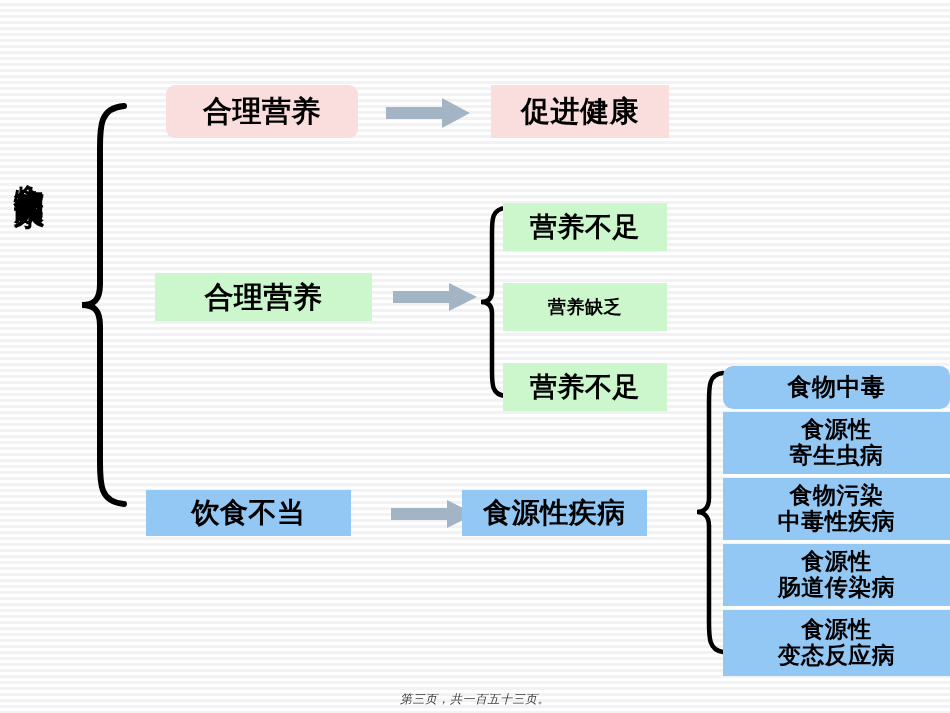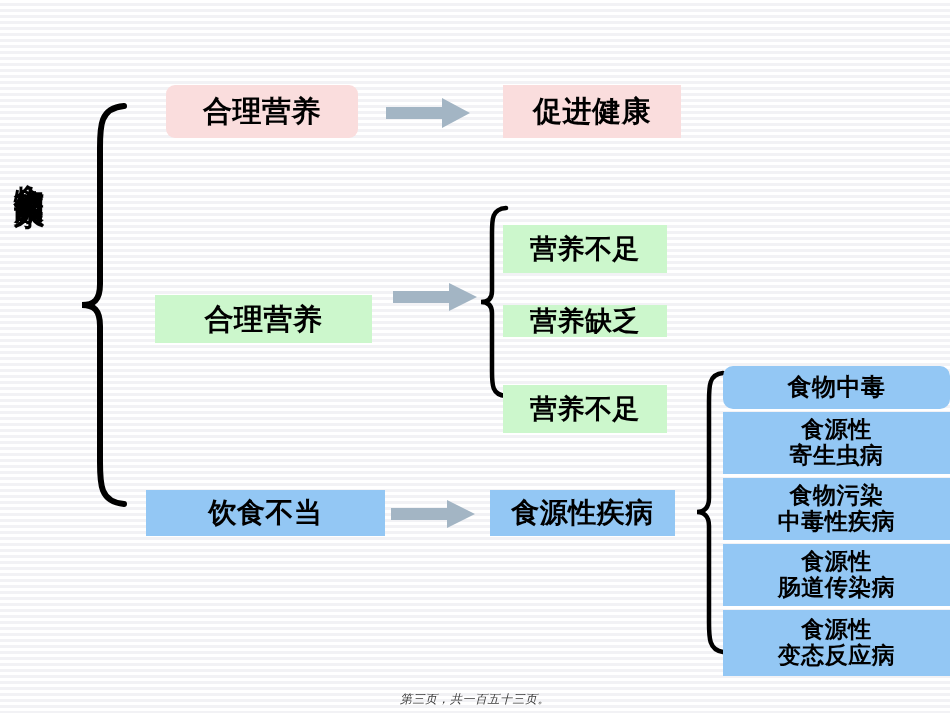--- a/index.html
+++ b/index.html
@@ -38,21 +38,21 @@
     justify-content: center;
     text-align: center;
     color: #000000;
     font-weight: 700;
     line-height: 1.12;
     letter-spacing: 0.5px;
     white-space: pre-line;
   }
 
   .pink  { background-color: #fadddd; }
-  .green { background-color: #ccf7cc; margin-top: 22px; }
+  .green { background-color: #ccf7cc; }
   .blue  { background-color: #93c7f4; }
 
   .vtext {
     position: absolute;
     writing-mode: vertical-rl;
     text-orientation: upright;
     font-weight: 700;
     color: #000000;
     letter-spacing: 2px;
     line-height: 1.0;
@@ -93,52 +93,52 @@
   </div>
 
   <div class="box pink" style="left:166px; top:85px; width:192px; height:53px; font-size:29px;border-radius:9px;">合理营养</div>
 
   <div class="arrow" style="left:386px; top:98px; width:84px; height:30px;">
     <svg width="84" height="30" viewBox="0 0 84 30" aria-hidden="true">
       <path d="M0 9 L56 9 L56 0 L84 15 L56 30 L56 21 L0 21 Z" fill="#a3b5c4"></path>
     </svg>
   </div>
 
-  <div class="box pink" style="left:503px; top:85px; width:178px; height:53px; font-size:29px;">促进健康</div>
+  <div class="box pink" style="left:491px; top:85px; width:178px; height:53px; font-size:29px;">促进健康</div>
 
   <div class="box green" style="left:155px; top:273px; width:217px; height:48px; font-size:29px;">合理营养</div>
 
   <div class="arrow" style="left:393px; top:283px; width:84px; height:28px;">
     <svg width="84" height="28" viewBox="0 0 84 28" aria-hidden="true">
       <path d="M0 8 L56 8 L56 0 L84 14 L56 28 L56 20 L0 20 Z" fill="#a3b5c4"></path>
     </svg>
   </div>
 
   <div class="brace" style="left:478px; top:203px; width:34px; height:198px;">
     <svg width="34" height="198" viewBox="0 0 34 198" aria-hidden="true">
       <path d="M28 5 C 14 6, 14 16, 14 30 L 14 88 C 14 96, 10 99, 3 99
                C 10 99, 14 102, 14 110 L 14 168 C 14 182, 14 192, 28 193" fill="none" stroke="#000000" stroke-width="4.5" stroke-linecap="round"></path>
     </svg>
   </div>
 
   <div class="box green" style="left:503px; top:203px; width:164px; height:48px; font-size:27px;">营养不足</div>
 
-  <div class="box green" style="left:503px; top:283px; width:164px; height:32px; font-size:27px;">营养缺乏</div>
+  <div class="box green" style="left:503px; top:283px; width:164px; height:48px; font-size:18px;">营养缺乏</div>
 
   <div class="box green" style="left:503px; top:363px; width:164px; height:48px; font-size:27px;">营养不足</div>
 
-  <div class="box blue" style="left:146px; top:490px; width:239px; height:46px; font-size:28px;">饮食不当</div>
+  <div class="box blue" style="left:146px; top:490px; width:205px; height:46px; font-size:28px;">饮食不当</div>
 
   <div class="arrow" style="left:391px; top:500px; width:84px; height:28px;">
     <svg width="84" height="28" viewBox="0 0 84 28" aria-hidden="true">
       <path d="M0 8 L56 8 L56 0 L84 14 L56 28 L56 20 L0 20 Z" fill="#a3b5c4"></path>
     </svg>
   </div>
 
-  <div class="box blue" style="left:490px; top:490px; width:185px; height:46px; font-size:28px;">食源性疾病</div>
+  <div class="box blue" style="left:462px; top:490px; width:185px; height:46px; font-size:28px;">食源性疾病</div>
 
   <div class="brace" style="left:694px; top:368px; width:34px; height:290px;">
     <svg width="34" height="290" viewBox="0 0 34 290" aria-hidden="true">
       <path d="M29 5 C 15 6, 15 18, 15 34 L 15 130 C 15 140, 10 144, 3 144
                C 10 144, 15 148, 15 158 L 15 254 C 15 270, 15 282, 29 284" fill="none" stroke="#000000" stroke-width="4.5" stroke-linecap="round"></path>
     </svg>
   </div>
 
   <div class="box blue" style="left:723px; top:366px; width:227px; height:43px; font-size:24px;border-radius:10px;">食物中毒</div>
 

